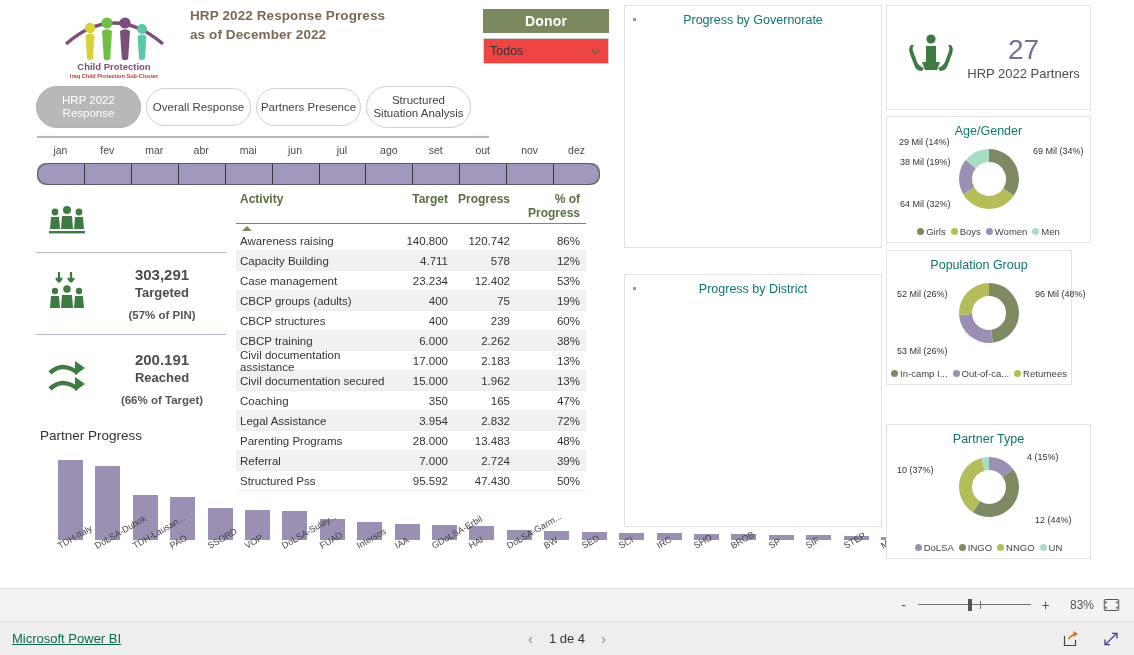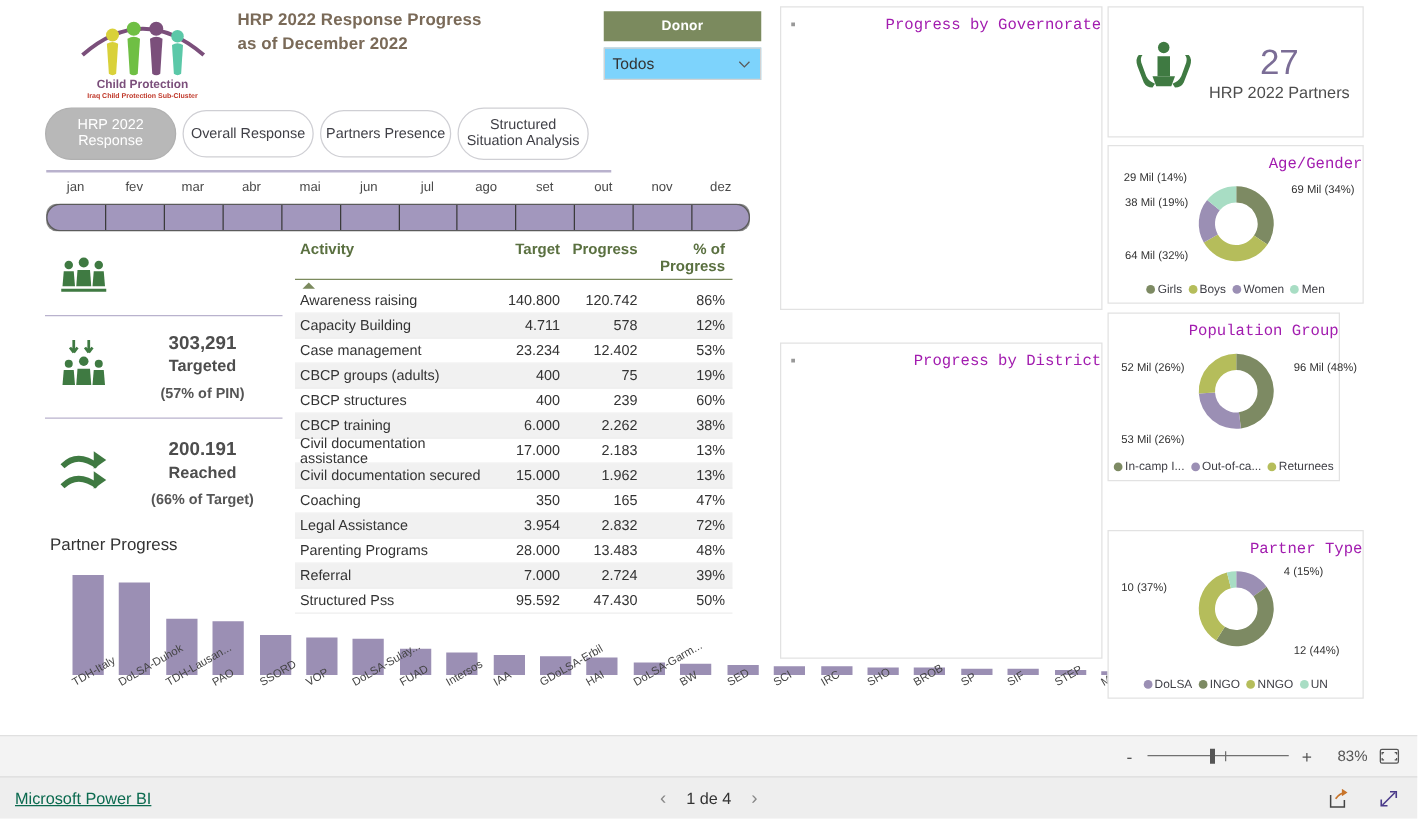--- a/index.html
+++ b/index.html
@@ -16,26 +16,26 @@
 
   
   .logo-wrap { position:absolute; left:52px; top:4px; width:125px; height:76px; }
   .logo-svg { display:block; }
   .title-block { position:absolute; left:190px; top:6px; width:280px; }
   .title-line { color:#7a6a58; font-size:13.5px; font-weight:bold; line-height:19px; letter-spacing:.1px;}
 
   
   .donor-head {
     position:absolute; left:483px; top:9px; width:126px; height:24px;
-    background:#7b8a5e; color:#fff; font-size:11px; font-weight:bold;
+    background:#7b8a5e; color:#fff; font-size:14px; font-weight:bold;
     display:flex; align-items:center; justify-content:center; letter-spacing:.2px;
   }
   .donor-sel {
     position:absolute; left:483px; top:38px; width:126px; height:26px;
-    border:1px solid #d2d2d2; background:#7dd3fc; display:flex; align-items:center;
+    border:1px solid #d2d2d2; background:#ef4444; display:flex; align-items:center;
     padding:0 6px; font-size:12.5px; color:#333;
   }
   .donor-sel .val { flex:1; }
   .chev { width:13px; height:13px; }
 
   
   .pill {
     position:absolute; border:1px solid #cfcfd4; border-radius:24px;
     display:flex; align-items:center; justify-content:center; text-align:center;
     font-size:11.5px; color:#3f3f46; line-height:13px; background:#fff;
@@ -91,21 +91,21 @@
   .pp-chart { position:absolute; left:58px; top:450px; width:1010px; height:90px; }
   .bar { position:absolute; bottom:0; background:#9b8fb4; width:25px; }
   .pp-labels { position:absolute; left:40px; top:540px; width:1040px; height:45px; }
   .pp-lab {
     position:absolute; font-size:9px; color:#444; white-space:nowrap;
     transform:rotate(-30deg); transform-origin:left top;
   }
 
   
   .panel { position:absolute; border:1px solid #e2e2e2; background:#fff; }
-  .panel-title { text-align:right; font-size:12.5px; color:#a21caf; padding-top:7px;font-family:Liberation Mono, monospace; }
+  .panel-title { text-align:center; font-size:12.5px; color:#0f766e; padding-top:7px; }
   .panel-dot { position:absolute; left:8px; top:12px; width:3px; height:3px; background:#999; }
   #mapGov { left:624px; top:5px; width:258px; height:243px; }
   #mapDist { left:624px; top:274px; width:258px; height:253px; }
 
   
   #partnersCard { left:886px; top:5px; width:205px; height:105px; }
   .pc-inner { display:flex; align-items:center; height:100%; padding-left:18px; }
   .pc-num { font-size:28px; color:#7b6d96; line-height:32px; text-align:center; }
   .pc-lab { font-size:13px; color:#4d4d4d; text-align:center; }
 

